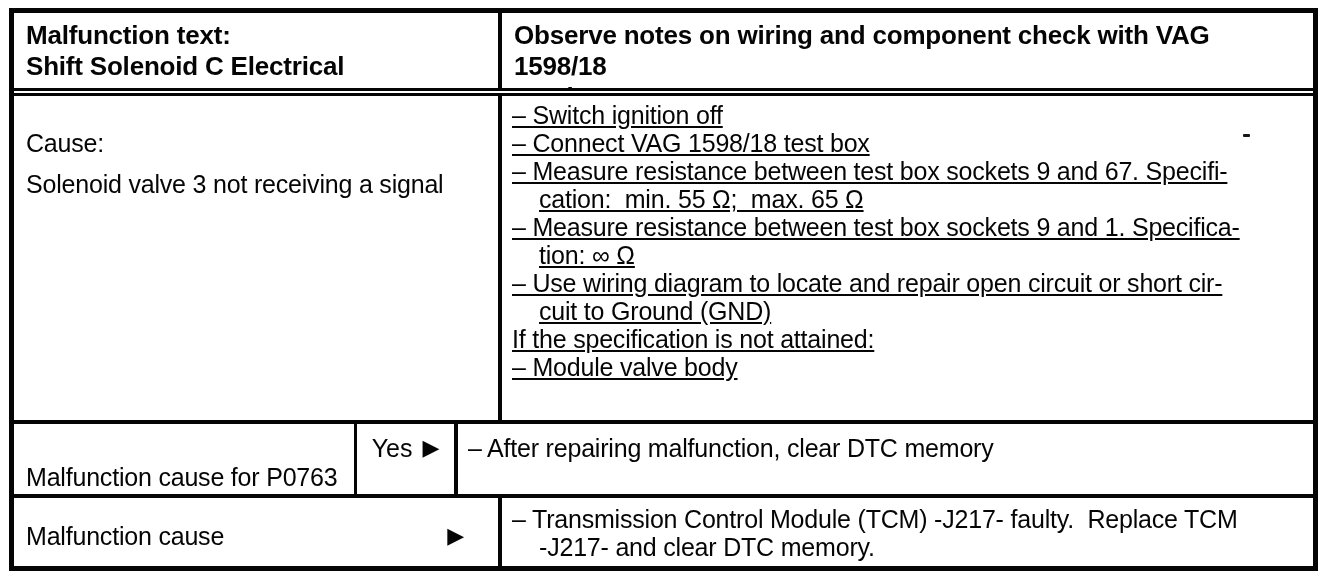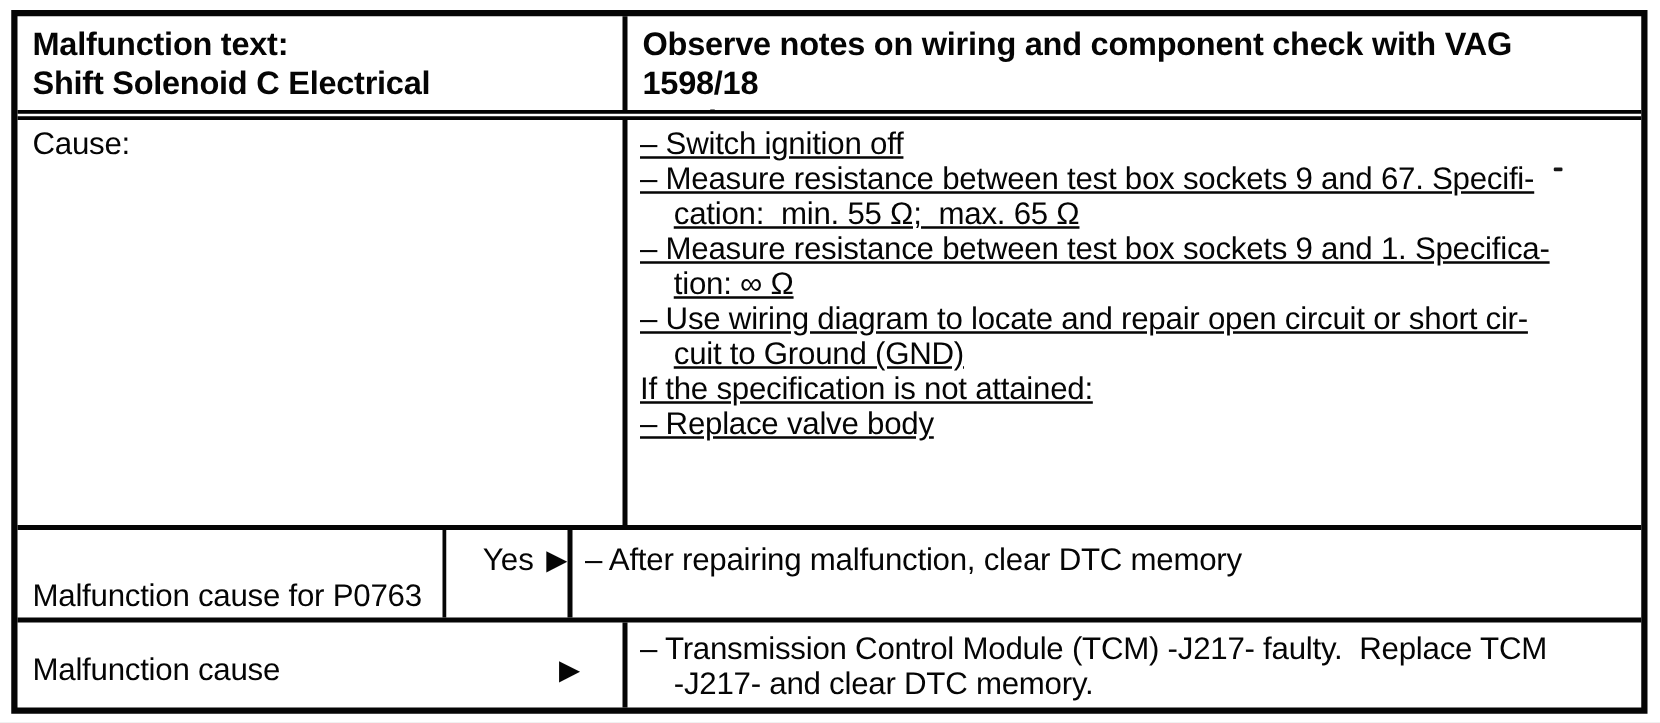--- a/index.html
+++ b/index.html
@@ -31,30 +31,30 @@
   .lA{width:340px;flex:0 0 auto;}
   .lB{width:100px;flex:0 0 auto;border-left:3px solid #050505;}
 
   .hdr{
     font-weight:bold;font-size:26px;line-height:31px;
     padding:7px 8px 0 12px;
     white-space:pre-line;
     letter-spacing:-0.2px;
   }
   .body-txt{font-size:25px;line-height:28px;letter-spacing:-0.2px;}
-  .pad-cause{padding:5px 8px 16px 12px;}
+  .pad-cause{padding:5px 8px 16px 12px;margin-top:28px;}
   .pad-remedy{padding:5px 4px 0 10px;}
   .cause-text{margin-top:13px;white-space:pre-line;}
   .remedy-list{text-decoration:underline;}
   .rline{white-space:pre-wrap;}
   .rline.bullet{padding-left:27px;text-indent:-27px;}
   .rline.plain{padding-left:0;}
 
   .q-cell{padding:8px 6px 0 12px;font-size:25px;line-height:30px;white-space:pre-line;letter-spacing:-0.2px;}
-  .yes-cell{display:flex;justify-content:flex-end;align-items:flex-start;padding-top:9px;font-size:25px;line-height:30px;}
+  .yes-cell{display:flex;justify-content:center;align-items:flex-start;padding-top:9px;font-size:25px;line-height:30px;}
   .action-cell{padding:10px 4px 0 10px;}
   .final-label-cell{
     display:flex;justify-content:space-between;align-items:center;
     padding:7px 34px 0 12px;font-size:25px;line-height:30px;letter-spacing:-0.2px;
   }
   .final-action{padding:7px 4px 4px 10px;}
   .tri{font-size:22px;line-height:30px;}
   .tri-right{margin-left:10px;}
   .artifact{
     position:absolute;left:1243px;top:134px;width:7px;height:3px;
@@ -70,32 +70,34 @@
     <div class="row r1">
       <div class="cell lcol hdr">Malfunction text:
 Shift Solenoid C Electrical</div>
       <div class="cell rcol hdr">Observe notes on wiring and component check with VAG 1598/18
 test box</div>
     </div>
 
     <div class="row r2">
       <div class="cell lcol body-txt pad-cause">
         <div>Cause:</div>
+        <div class="cause-text">Solenoid valve 3 not receiving a signal</div>
       </div>
       <div class="cell rcol body-txt pad-remedy">
         <div class="remedy-list">
           <div class="rline bullet">– Switch ignition off</div>
+          <div class="rline bullet">– Connect VAG 1598/18 test box</div>
           <div class="rline bullet">– Measure resistance between test box sockets 9 and 67. Specifi-
 cation:  min. 55 Ω;  max. 65 Ω</div>
           <div class="rline bullet">– Measure resistance between test box sockets 9 and 1. Specifica-
 tion: ∞ Ω</div>
           <div class="rline bullet">– Use wiring diagram to locate and repair open circuit or short cir-
 cuit to Ground (GND)</div>
           <div class="rline plain">If the specification is not attained:</div>
-          <div class="rline bullet">– Replace valve body</div>
+          <div class="rline bullet">– Module valve body</div>
         </div>
       </div>
     </div>
 
     <div class="row r3">
       <div class="cell lA q-cell">
         <span>Malfunction cause for P0763
 found: No</span>
       </div>
       <div class="cell lB yes-cell">

